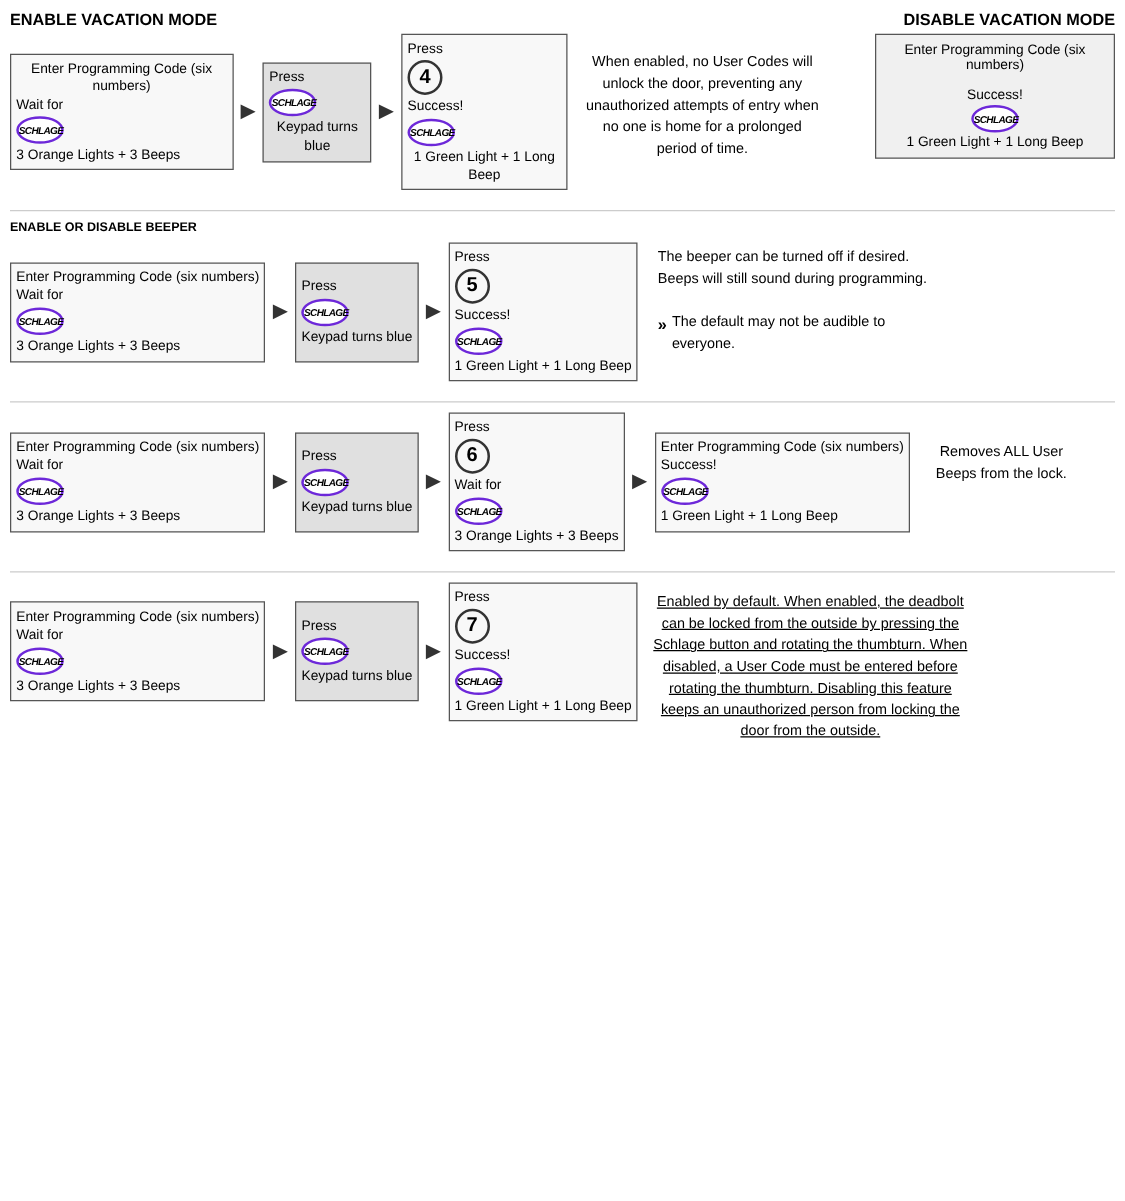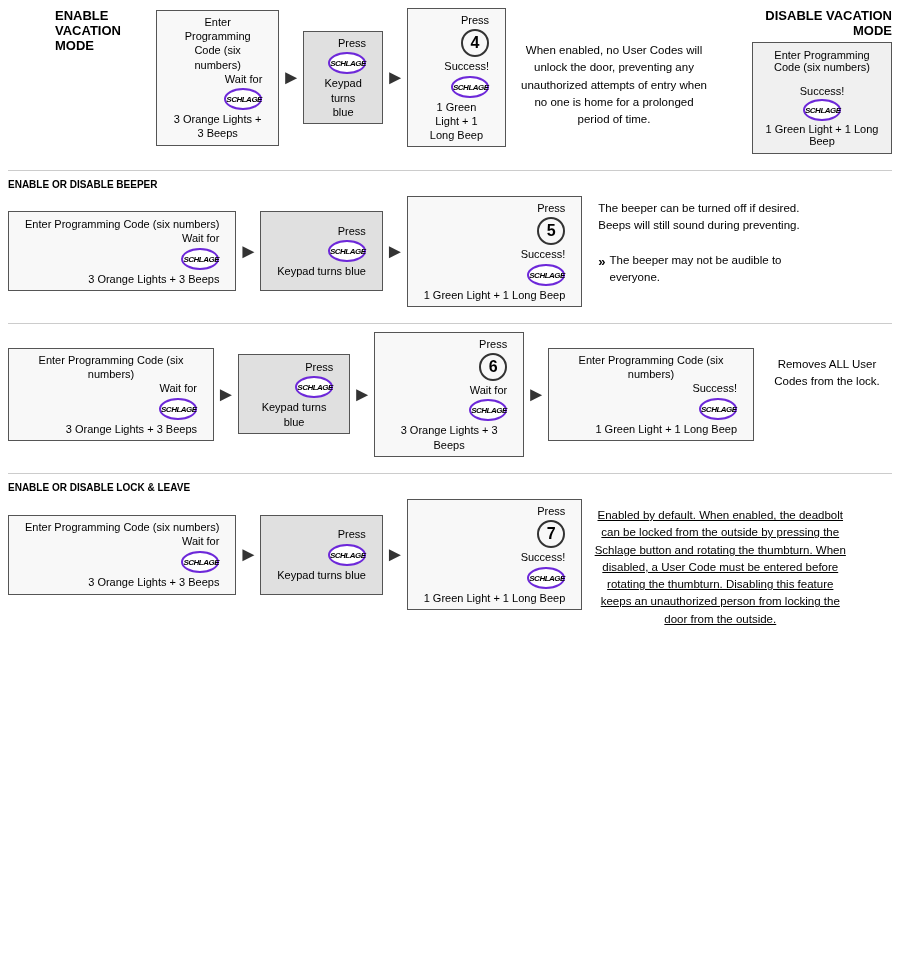--- a/index.html
+++ b/index.html
@@ -31,26 +31,26 @@
     .flow-steps {
       display: flex;
       align-items: center;
       gap: 0;
     }
 
     .step-box {
       border: 1px solid #555;
       background: #f0f0f0;
       text-align: center;
-      padding: 4px 16px;
+      padding: 4px 4px;
       min-width: 80px;
       min-height: 80px;
       display: flex;
       flex-direction: column;
-      align-items: flex-end;
+      align-items: flex-start;
       justify-content: center;
       font-size: 11px;
       line-height: 1.3;
     }
 
     .step-box-light {
       background: #f8f8f8;
     }
 
     .step-box-dark {
@@ -144,22 +144,21 @@
     }
 
     .row-top {
       display: flex;
       align-items: flex-start;
       width: 100%;
     }
 
     .left-col {
       display: flex;
-      flex-direction: row;
-      margin-left: 47px;
+      flex-direction: column;
     }
   </style>
 </head>
 <body>
 
 <div class="section">
   <div class="row-top">
 
     <div class="left-col">
       <div class="enable-title">ENABLE VACATION MODE</div>
@@ -230,25 +229,25 @@
       <div class="step-box step-box-light">
         <span>Press</span>
         <span class="number-circle">5</span>
         <span>Success!</span>
         <span class="schlage-logo">SCHLAGE</span>
         <span>1 Green Light + 1 Long Beep</span>
       </div>
     </div>
 
     <div style="max-width: 240px; padding: 4px 8px; font-size: 11.5px; line-height: 1.5;">
-      <div>The beeper can be turned off if desired. Beeps will still sound during preventing.</div>
+      <div>The beeper can be turned off if desired. Beeps will still sound during programming.</div>
       <br>
       <div style="display:flex; align-items:flex-start; gap:4px;">
         <span style="font-weight:bold; font-size:13px;">»</span>
-        <span>The beeper may not be audible to everyone.</span>
+        <span>The default may not be audible to everyone.</span>
       </div>
     </div>
   </div>
 </div>
 
 <hr class="section-divider">
 
 <div class="section">
   <div class="flow-row-with-desc">
     <div class="flow-steps">
@@ -278,28 +277,27 @@
       <div class="arrow">►</div>
 
       <div class="step-box step-box-light">
         <span>Enter Programming Code (six numbers)</span>
         <span>Success!</span>
         <span class="schlage-logo">SCHLAGE</span>
         <span>1 Green Light + 1 Long Beep</span>
       </div>
     </div>
 
-    <div class="desc-text" style="max-width: 130px; margin-top: 20px;">Removes ALL User Codes from the lock.</div>
+    <div class="desc-text" style="max-width: 130px; margin-top: 20px;">Removes ALL User Beeps from the lock.</div>
   </div>
 </div>
 
 <hr class="section-divider">
 
 <div class="section">
-  <div class="section-title">ENABLE OR DISABLE LOCK &amp; LEAVE</div>
   <div class="flow-row-with-desc">
     <div class="flow-steps">
 
       <div class="step-box step-box-light">
         <span>Enter Programming Code (six numbers)</span>
         <span>Wait for</span>
         <span class="schlage-logo">SCHLAGE</span>
         <span>3 Orange Lights + 3 Beeps</span>
       </div>
       <div class="arrow">►</div>

